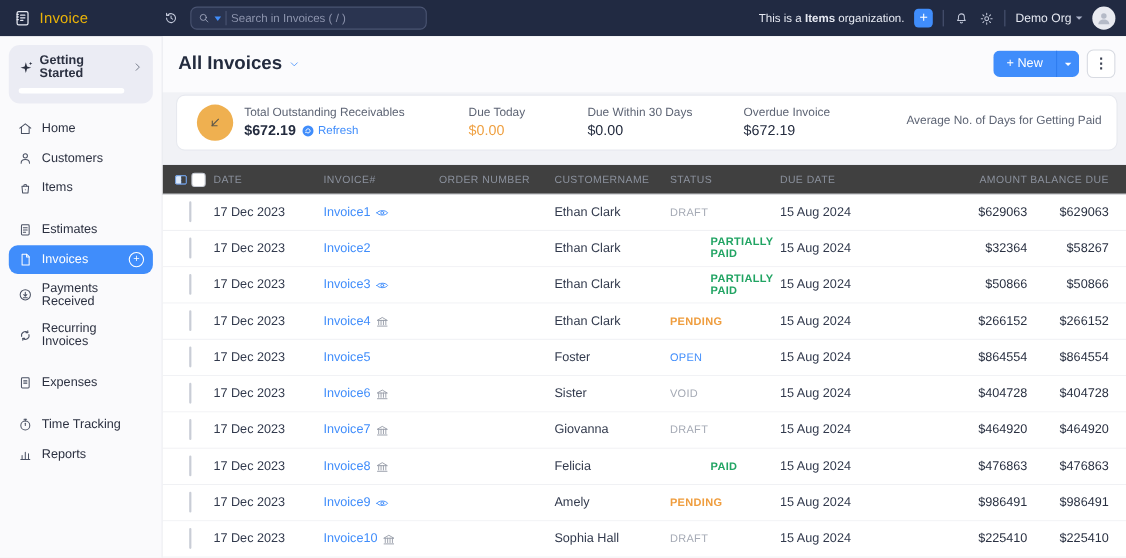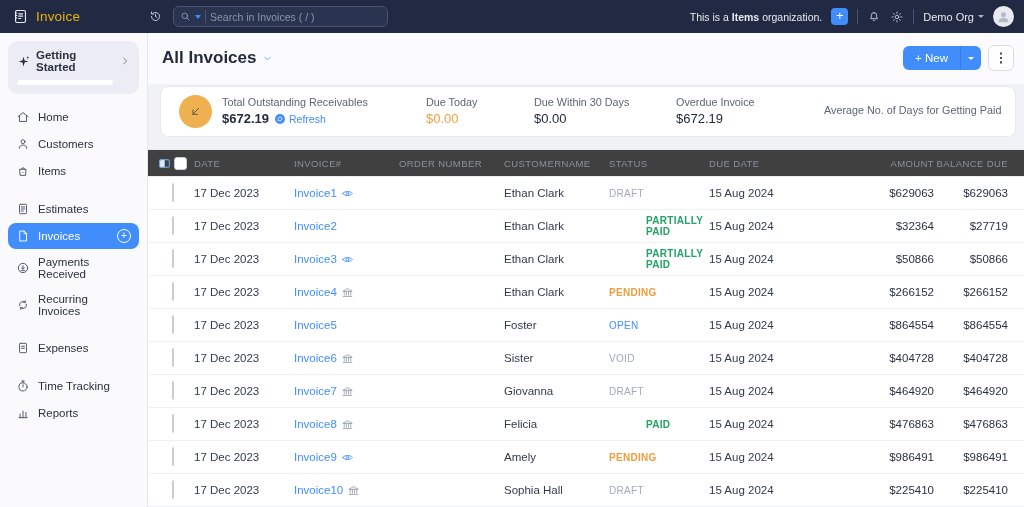--- a/index.html
+++ b/index.html
@@ -379,21 +379,21 @@
     <div class="c-date">17 Dec 2023</div>
     <div class="c-inv">
       <a>Invoice2</a>
 
     </div>
     <div class="c-date"></div>
     <div class="c-cust">Ethan Clark</div>
     <div class="c-status st-green">PARTIALLY PAID</div>
     <div class="c-due">15 Aug 2024</div>
     <div class="c-amt">$32364</div>
-    <div class="c-bal">$27719</div>
+    <div class="c-bal">$58267</div>
   </div>
 
   <div class="trow">
     <div class="c-check"><span class="checkbox"></span></div>
     <div class="c-date">17 Dec 2023</div>
     <div class="c-inv">
       <a>Invoice3</a>
       <span class="rowic ic-eye">
                 <svg viewBox="0 0 24 24">
                   <path d="M3 12c3-5 15-5 18 0-3 5-15 5-18 0Z"></path>

